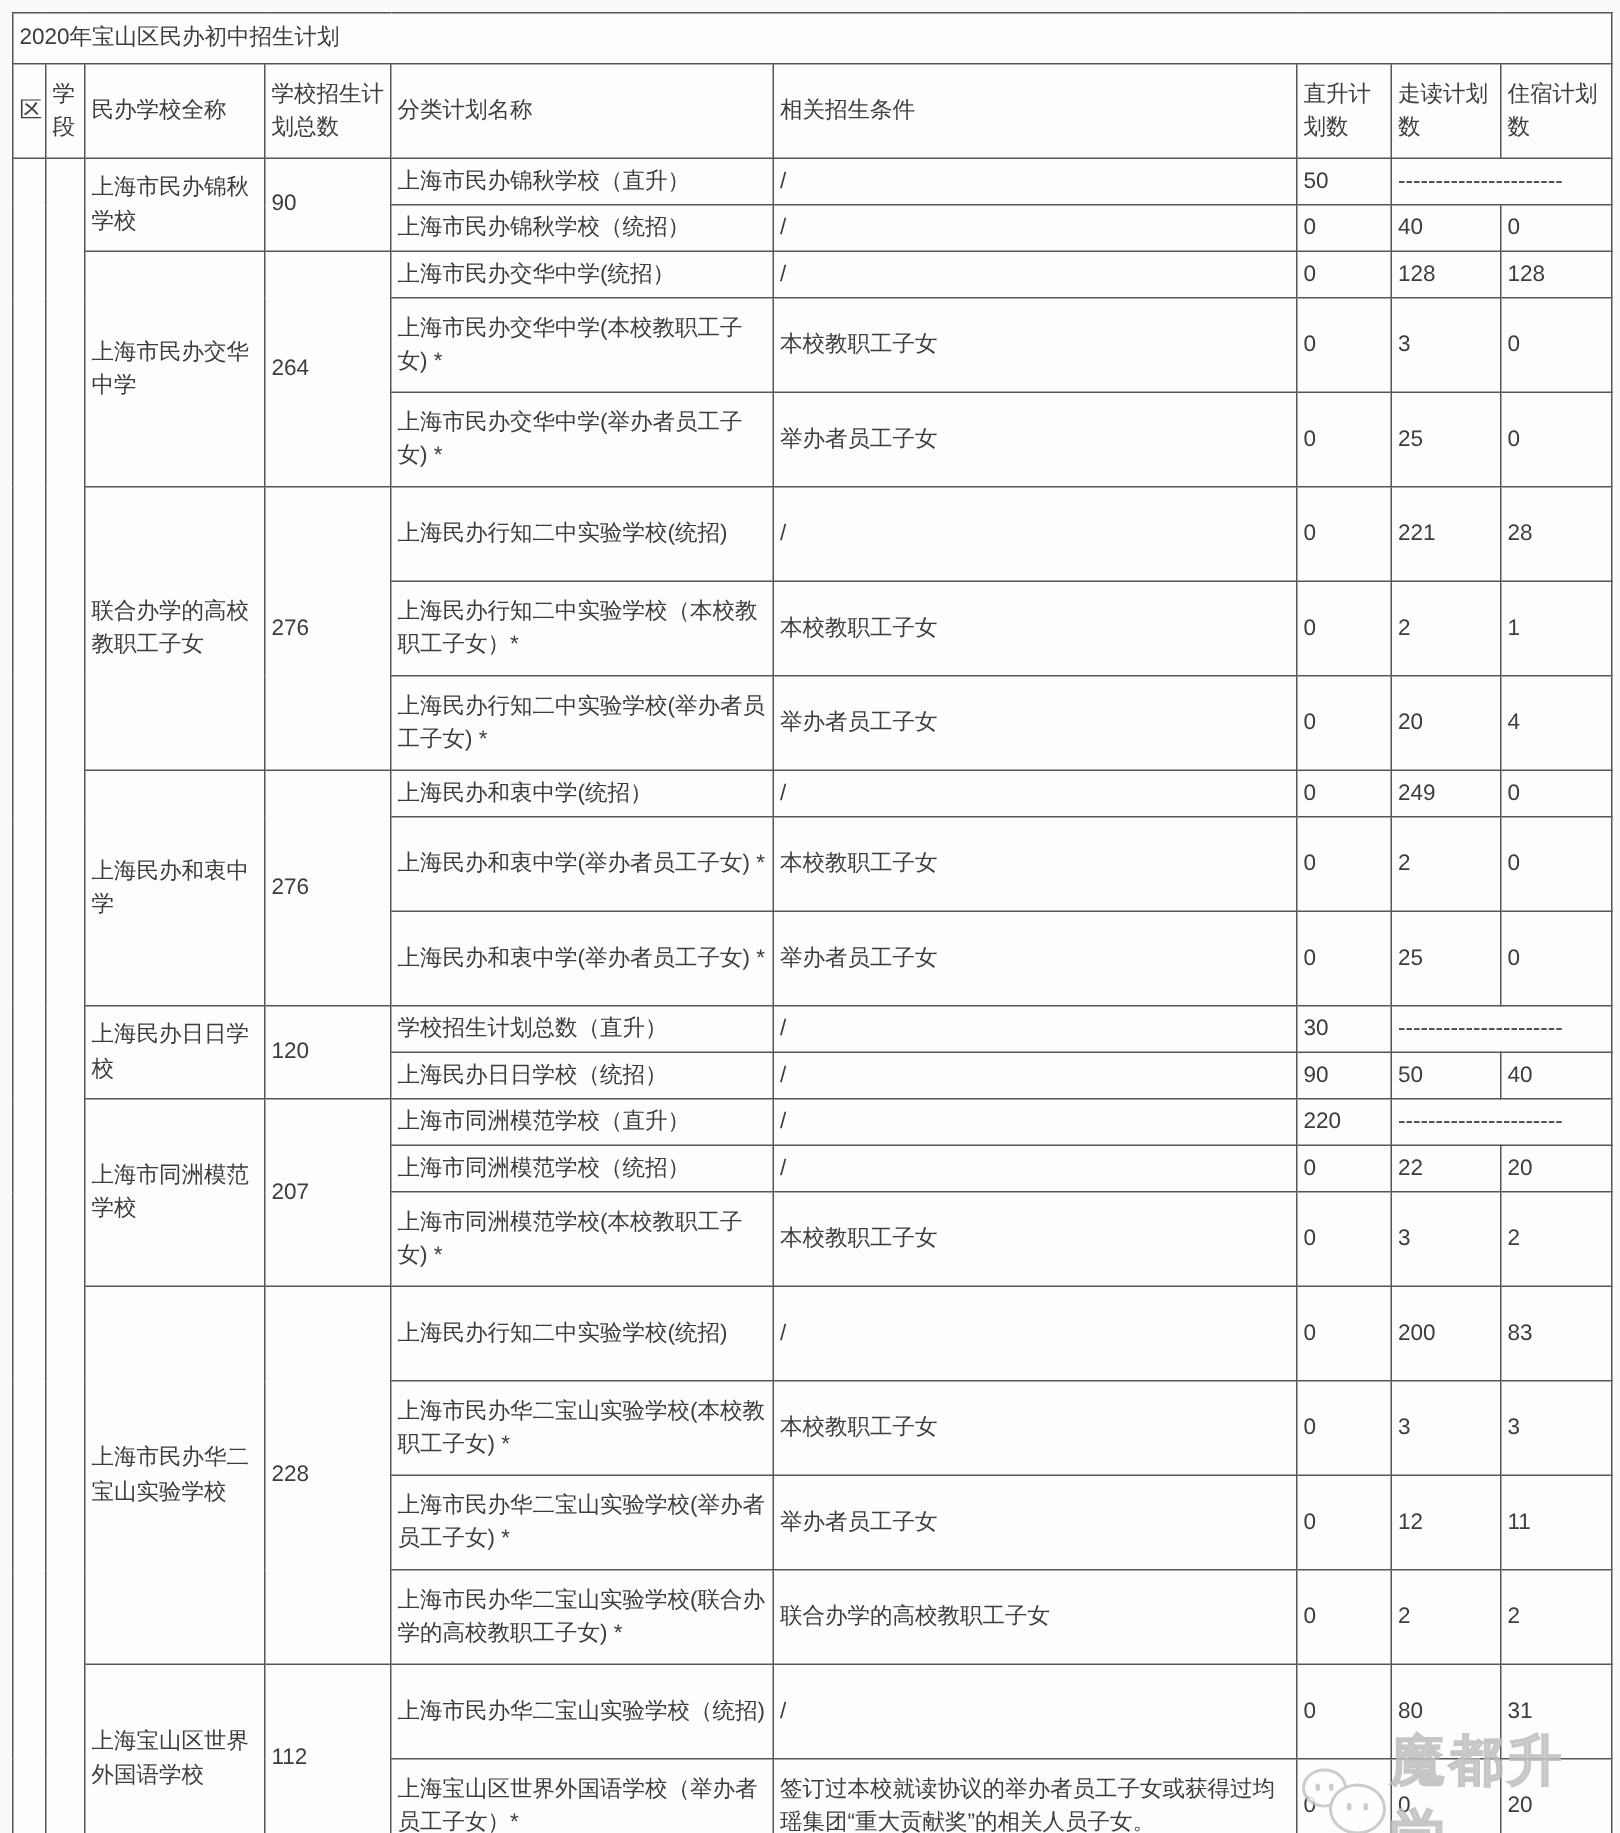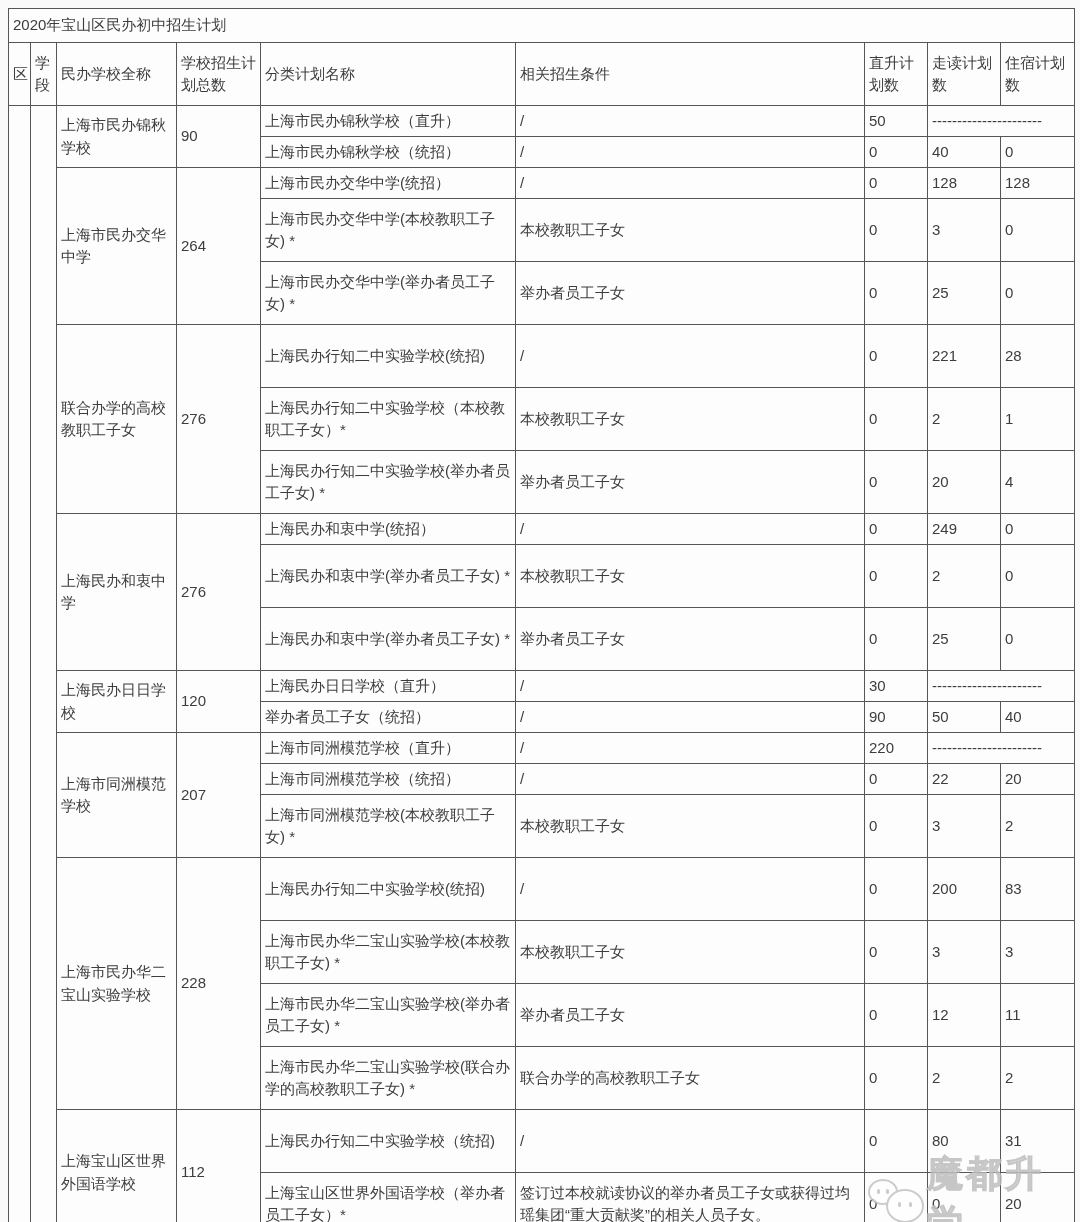--- a/index.html
+++ b/index.html
@@ -185,27 +185,27 @@
     <td>上海民办和衷中学(举办者员工子女) *</td>
     <td>举办者员工子女</td>
     <td class="num">0</td>
     <td class="num">25</td>
     <td class="num">0</td>
   </tr>
 
   <tr class="h1">
     <td rowspan="2">上海民办日日学校</td>
     <td rowspan="2" class="num">120</td>
-    <td>上海民办日日学校（直升）</td>
+    <td>学校招生计划总数（直升）</td>
     <td>/</td>
     <td class="num">30</td>
     <td colspan="2" class="dash-cell">----------------------</td>
   </tr>
   <tr class="h1">
-    <td>举办者员工子女（统招）</td>
+    <td>上海民办日日学校（统招）</td>
     <td>/</td>
     <td class="num">90</td>
     <td class="num">50</td>
     <td class="num">40</td>
   </tr>
 
   <tr class="h1">
     <td rowspan="3">上海市同洲模范学校</td>
     <td rowspan="3" class="num">207</td>
     <td>上海市同洲模范学校（直升）</td>
@@ -255,21 +255,21 @@
     <td>上海市民办华二宝山实验学校(联合办学的高校教职工子女) *</td>
     <td>联合办学的高校教职工子女</td>
     <td class="num">0</td>
     <td class="num">2</td>
     <td class="num">2</td>
   </tr>
 
   <tr class="h2">
     <td rowspan="2">上海宝山区世界外国语学校</td>
     <td rowspan="2" class="num">112</td>
-    <td>上海民办行知二中实验学校（统招)</td>
+    <td>上海市民办华二宝山实验学校（统招)</td>
     <td>/</td>
     <td class="num">0</td>
     <td class="num">80</td>
     <td class="num">31</td>
   </tr>
   <tr class="h2">
     <td>上海宝山区世界外国语学校（举办者员工子女）*</td>
     <td>签订过本校就读协议的举办者员工子女或获得过均瑶集团“重大贡献奖”的相关人员子女。</td>
     <td class="num">0</td>
     <td class="num">0</td>

